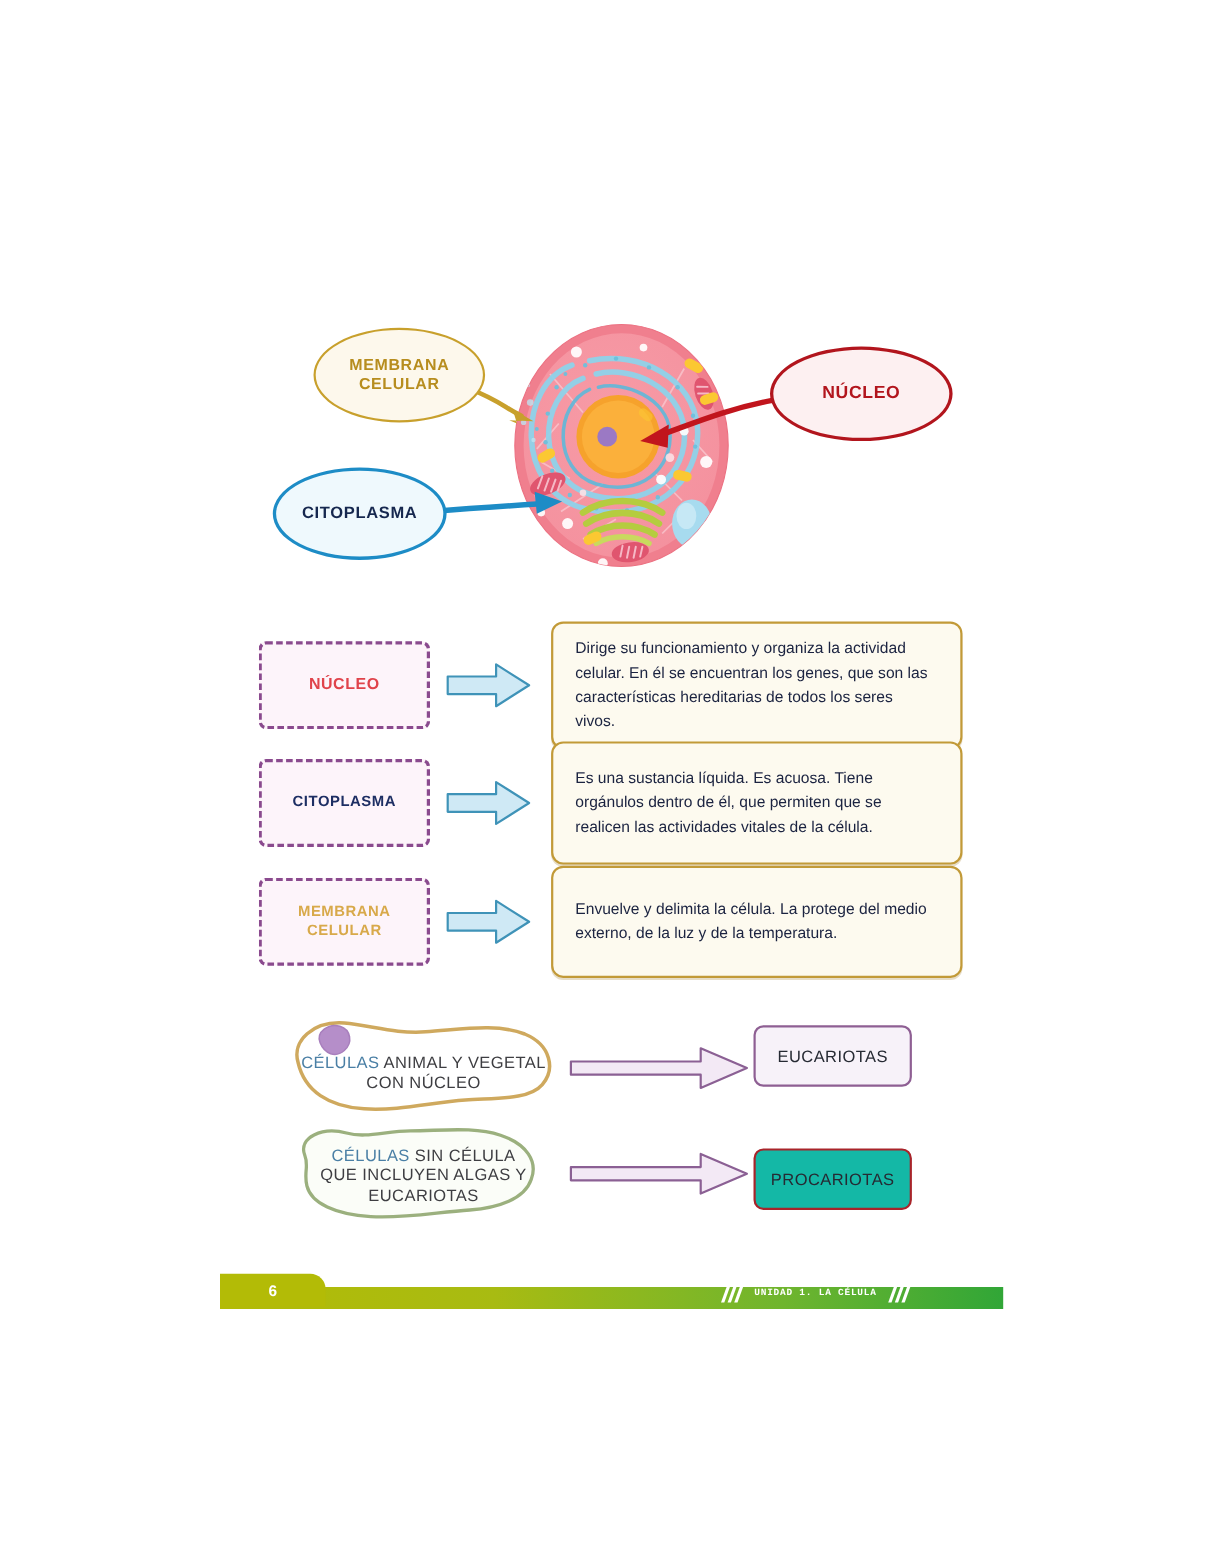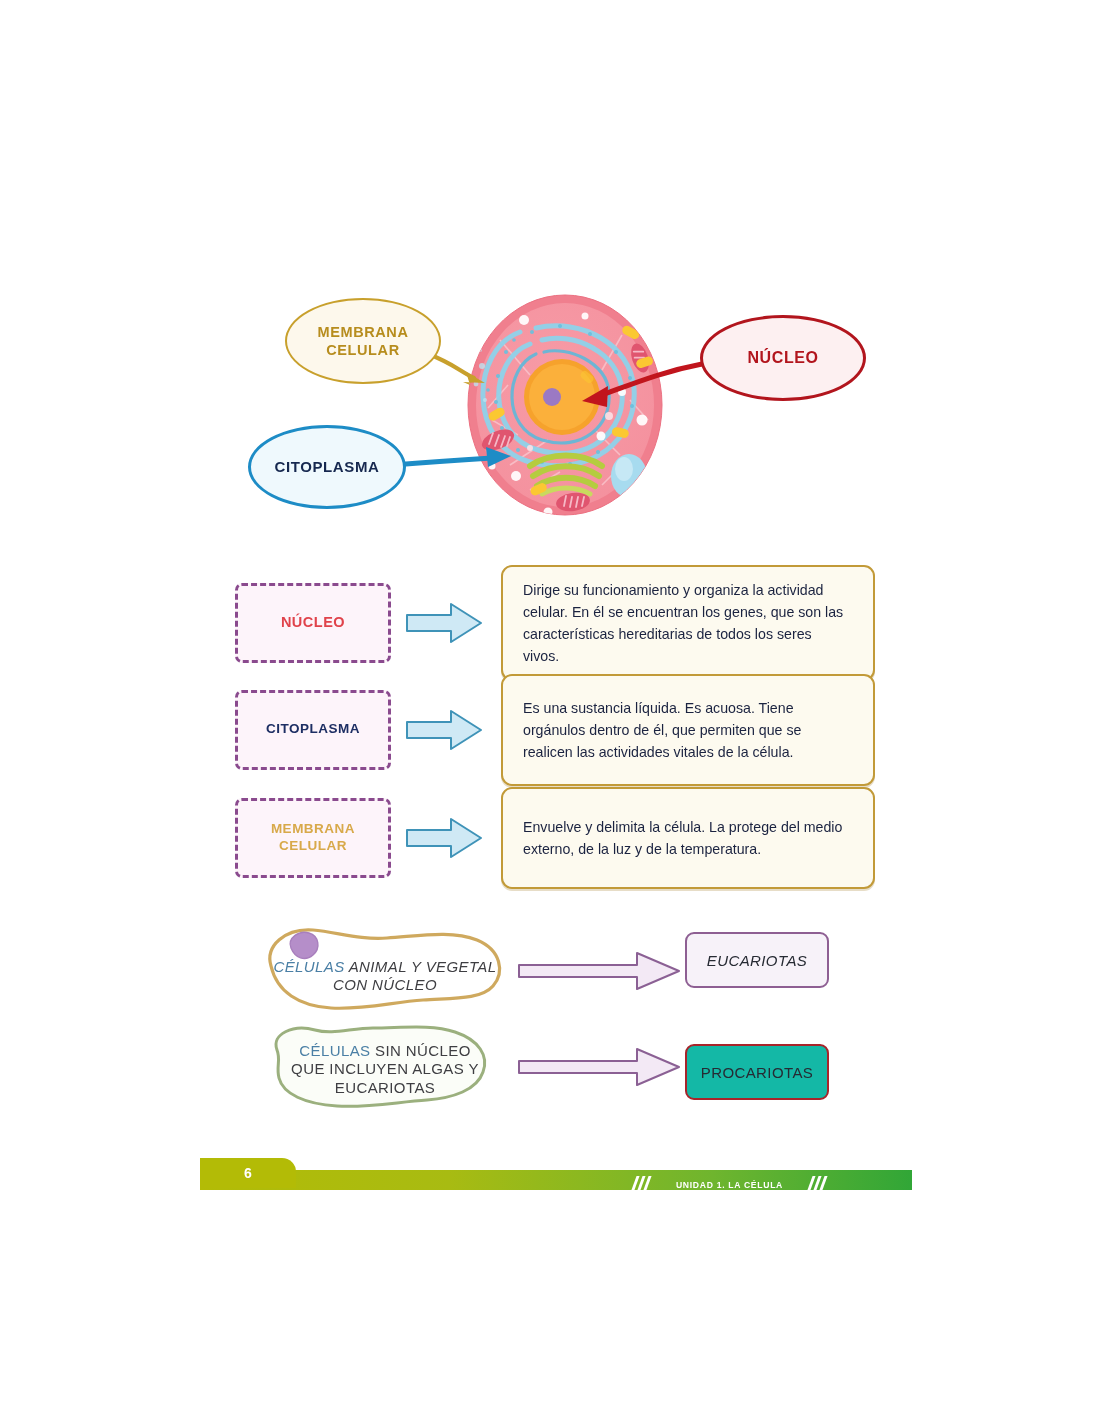--- a/index.html
+++ b/index.html
@@ -59,21 +59,21 @@
     box-shadow:0 2px 0 rgba(160,120,30,.25);
     padding:12px 26px 12px 20px;
     font-size:14.2px;line-height:1.55;color:#1b2340;
     display:flex;align-items:center;
   }
   .text-card.one-line{min-height:74px;}
 
   
   #types{position:absolute;left:255px;top:920px;width:600px;height:200px;}
   .type-row{position:absolute;left:0;width:600px;}
-  .type-row.t1{top:0;height:100px;font-style:italic;}
+  .type-row.t1{top:0;height:100px;}
   .type-row.t2{top:100px;height:95px;}
 
   .blob-wrap{position:absolute;left:0;top:0;width:260px;height:100px;}
   .blob-text{
     position:absolute;left:0;width:260px;text-align:center;
     font-size:15px;letter-spacing:.4px;line-height:1.22;color:#3e3e42;
   }
   .blob-text.b1{top:38px;}
   .blob-text.b2{top:22px;}
   .hl-celulas{color:#4a7fa5;}
@@ -97,21 +97,21 @@
     background:#b3bb06;border-top-right-radius:14px;
     display:flex;align-items:center;justify-content:center;
     color:#ffffff;font-weight:700;font-size:14px;
   }
   .foot-bar{
     position:absolute;left:0;top:18px;width:712px;height:20px;
     background:linear-gradient(90deg,#b3bb06 0%,#a8bb12 35%,#6fb52e 72%,#31a637 100%);
   }
   .foot-label{
     position:absolute;right:85px;top:18px;height:20px;
-    display:flex;align-items:flex-end;gap:19px;
+    display:flex;align-items:flex-start;gap:5px;font-family:Liberation Mono, monospace;
   }
   .foot-label .txt{
     color:#ffffff;font-weight:700;font-size:8.6px;letter-spacing:.7px;
     white-space:nowrap;padding:0 6px;
   }
   .slashes{display:flex;gap:3px;padding:0 2px;}
   .slashes i{display:block;width:3px;height:14px;background:#ffffff;transform:skewX(-20deg);}
 </style>
 </head>
 <body>
@@ -353,21 +353,21 @@
 
     <div class="type-row t2">
       <div class="blob-wrap">
         <svg width="260" height="95" viewBox="0 0 260 95" style="position:absolute;left:0;top:0;">
           <path d="M22 30 C16 14, 38 4, 60 10 C78 15, 96 8, 118 8
                    C146 8, 176 4, 200 12 C224 20, 234 36, 228 52
                    C222 70, 198 78, 172 80 C142 82, 112 88, 82 86
                    C50 84, 28 74, 24 58 C21 46, 26 40, 22 30 Z" fill="#fbfdf8" stroke="#9bb07e" stroke-width="3" stroke-linejoin="round"></path>
         </svg>
         <div class="blob-text b2">
-          <span class="hl-celulas">CÉLULAS</span><span> SIN NÚCLEO</span><br>
+          <span class="hl-celulas">CÉLULAS</span><span> SIN CÉLULA</span><br>
           <span>QUE INCLUYEN ALGAS Y</span><br>
           <span>EUCARIOTAS</span>
         </div>
       </div>
 
       <svg class="arrow-purple a2" viewBox="0 0 165 46">
         <path d="M2 17 L120 17 L120 5 L162 23 L120 41 L120 29 L2 29 Z" fill="#f3e9f5" stroke="#8b6094" stroke-width="2" stroke-linejoin="round"></path>
       </svg>
 
       <div class="result-box result-proca">

